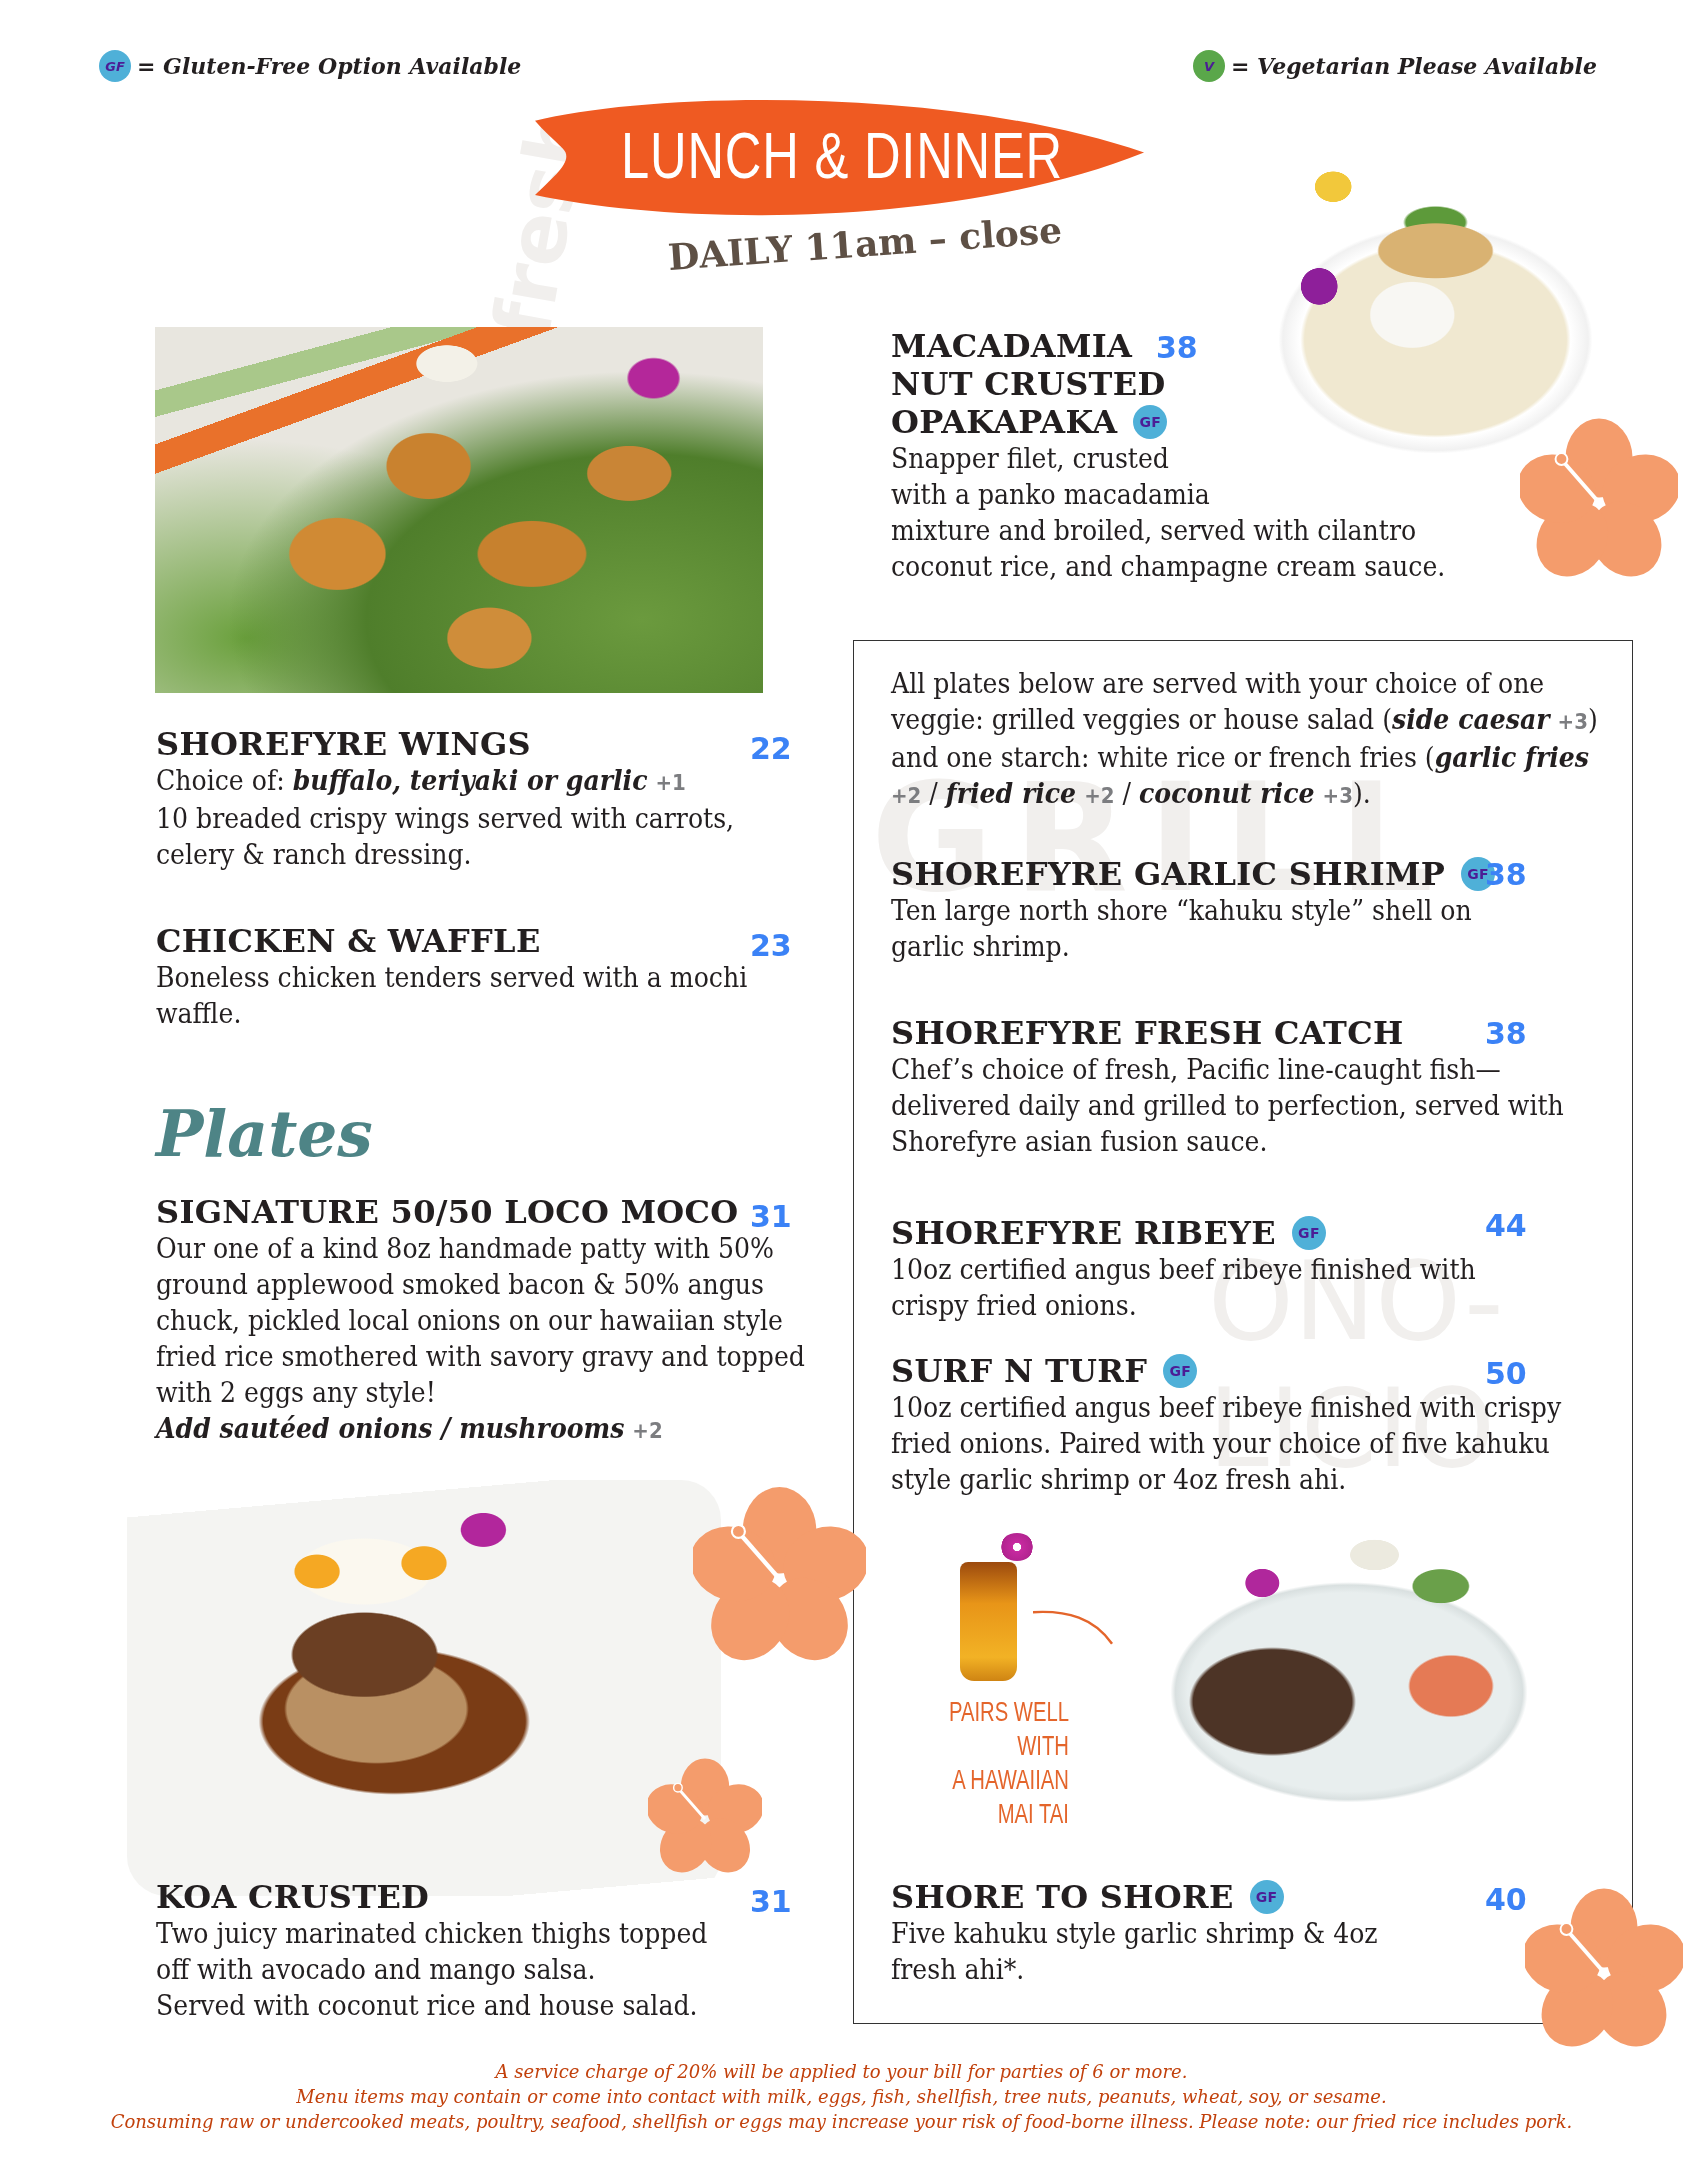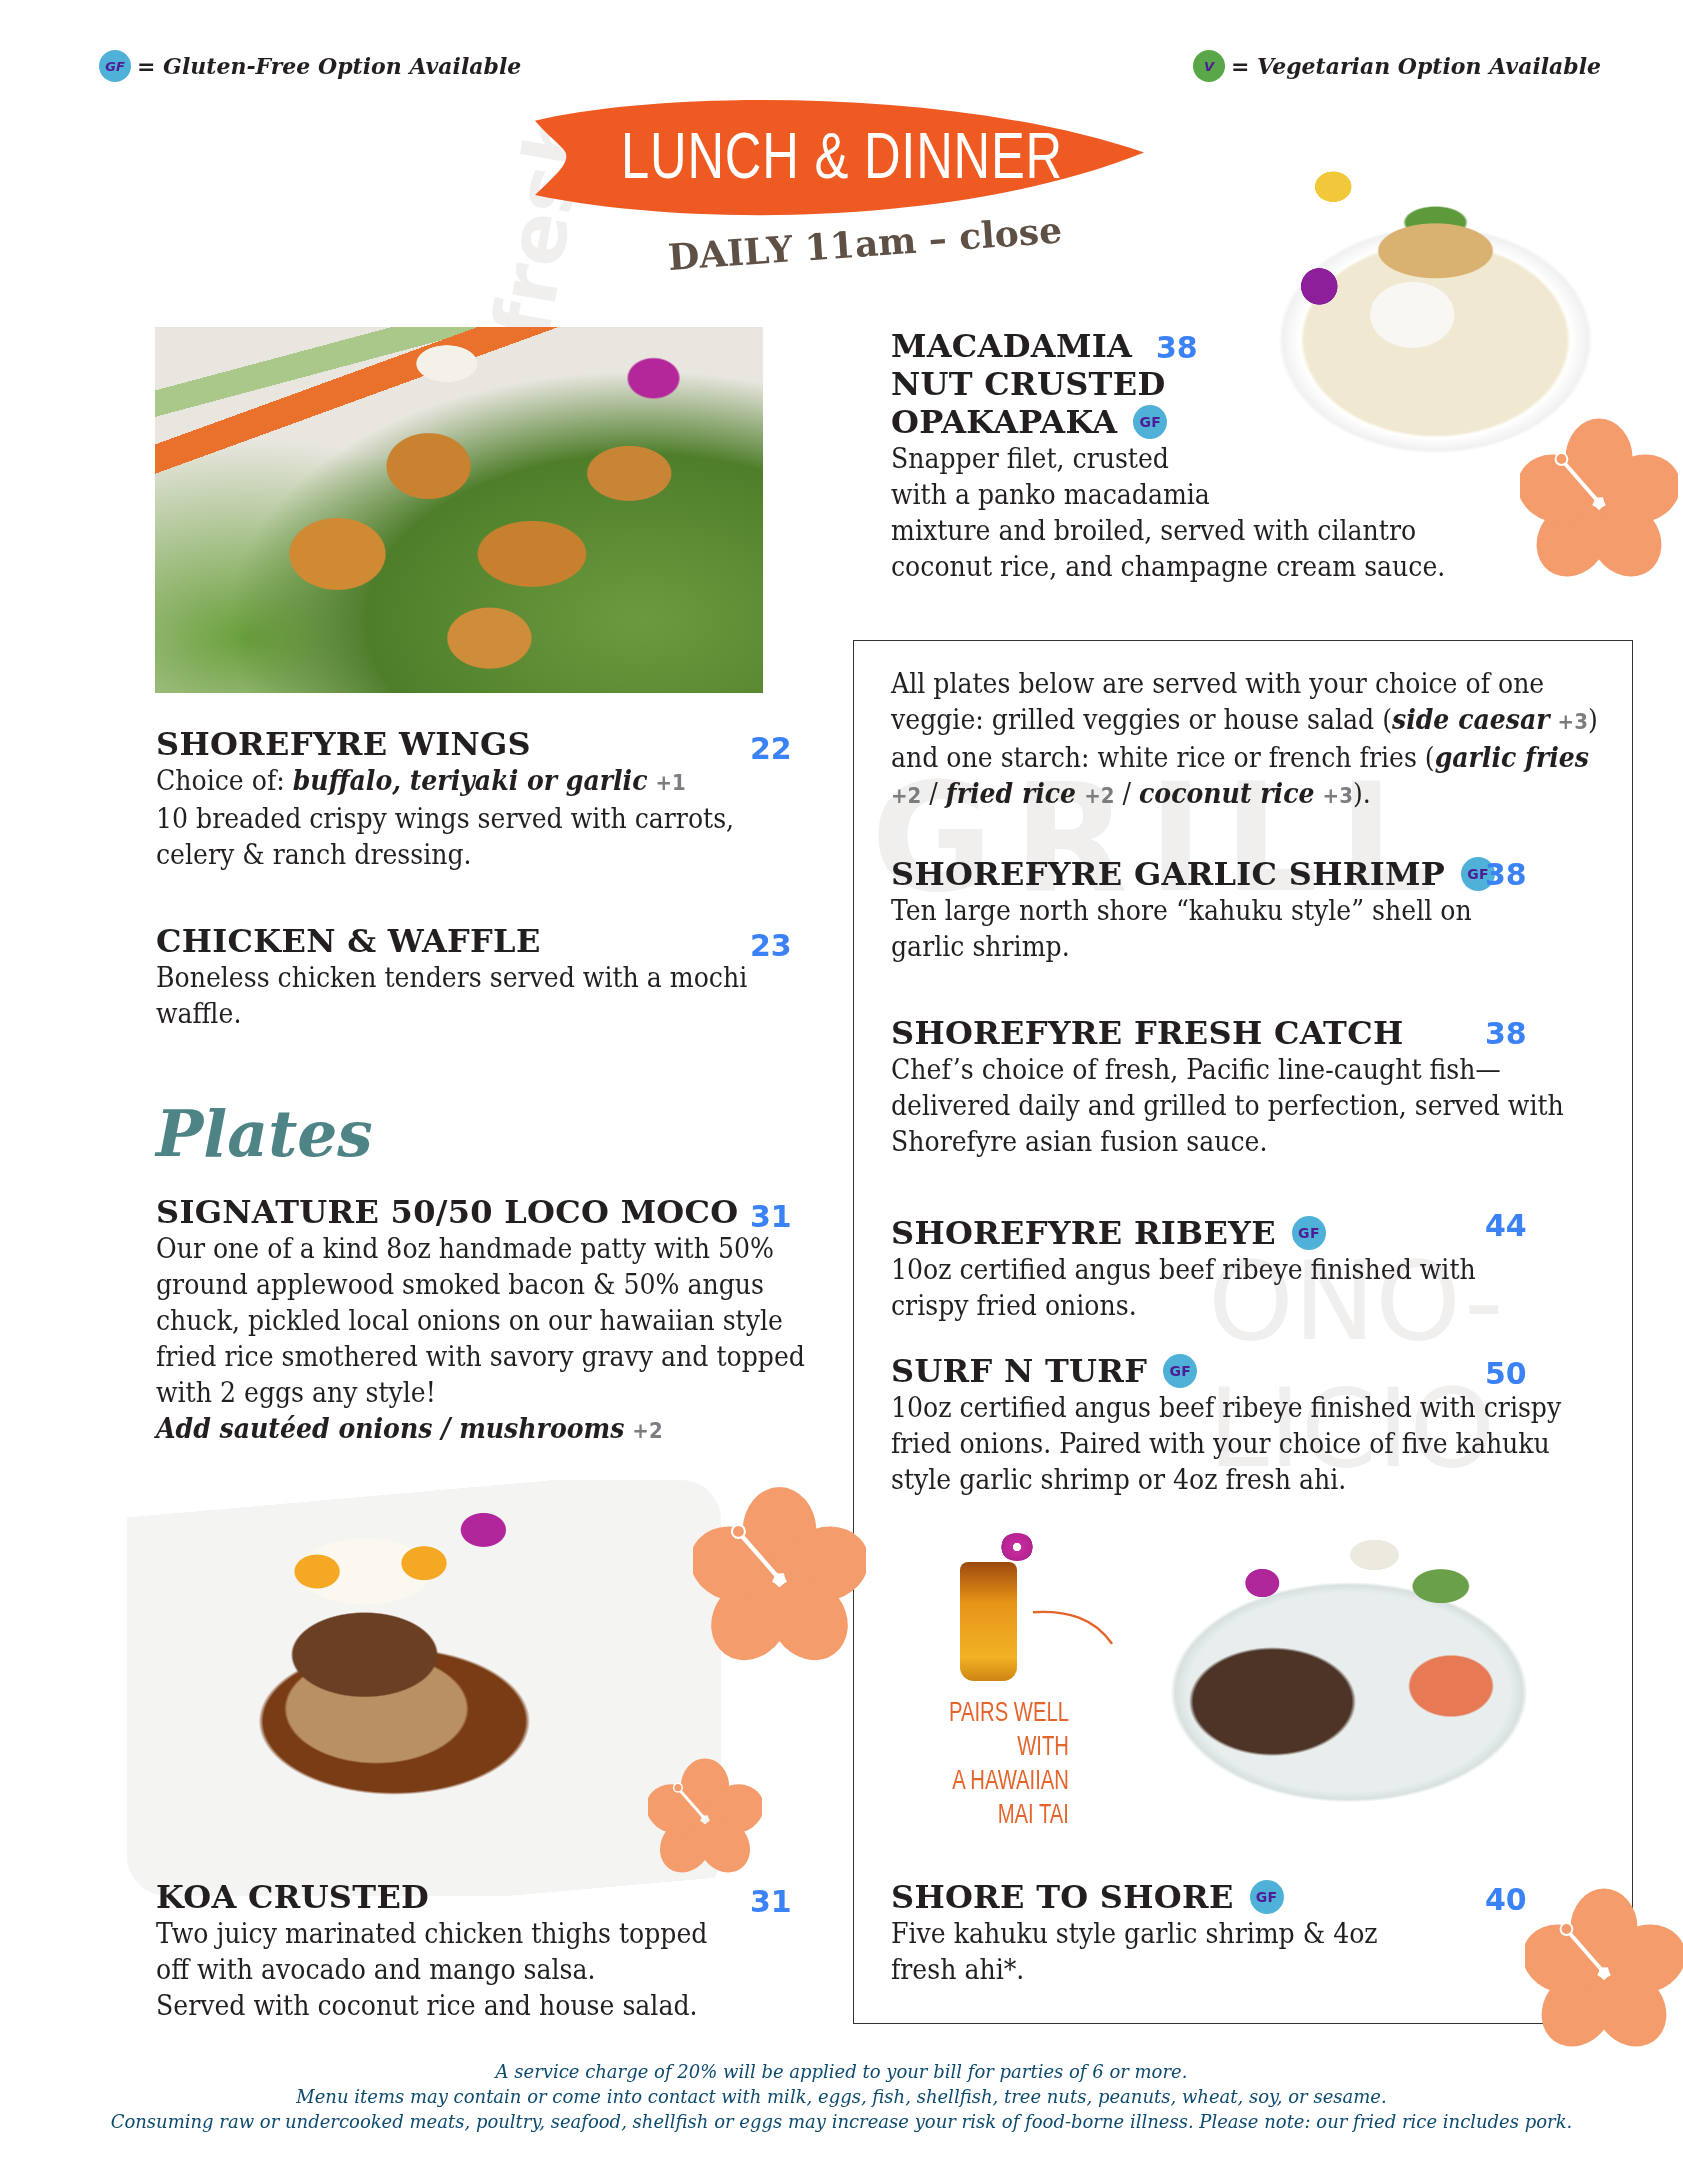--- a/index.html
+++ b/index.html
@@ -138,37 +138,37 @@
   }
 
   .sides-box {
     position: absolute; left: 853px; top: 640px; width: 780px; height: 1384px;
     border: 1.5px solid #333; z-index: 1;
   }
 
   .footer {
     position: absolute; left: 0; top: 2059px; width: 1683px; text-align: center;
     font-family: "DejaVu Serif", serif; font-style: italic; font-size: 18px; line-height: 25px;
-    color: #0c4a6e; z-index: 2;
+    color: #c2410c; z-index: 2;
   }
 </style>
 </head>
 <body>
 
 <div class="bg-watermark" style="left:426px;top:178px;font-size:79px;transform:rotate(-80deg);">fresh</div>
 <div class="bg-watermark" style="left:871px;top:752px;font-size:149px;letter-spacing:20px;">GRILL</div>
 <div class="bg-watermark" style="left:1208px;top:1238px;font-size:109px;font-weight:normal;">ONO-LICIO</div>
 
 <div class="abs legend" style="left:99px;">
   <span class="badge gf">GF</span>
   <span>= Gluten-Free Option Available</span>
 </div>
 <div class="abs legend" style="left:1193px;">
   <span class="badge v">V</span>
-  <span>= Vegetarian Option Available</span>
+  <span>= Vegetarian Please Available</span>
 </div>
 
 <div class="abs banner">
   <svg width="614" height="129" viewBox="0 0 620 130">
     <path d="M0 30 C 120 0, 420 -5, 615 62 C 420 140, 140 135, 0 105 C 20 85, 40 70, 28 58 C 18 48, 8 40, 0 30 Z" fill="#ef5a22"></path>
   </svg>
   <div class="banner-title">LUNCH &amp; DINNER</div>
 </div>
 <div class="abs hours">DAILY 11am – close</div>
 

